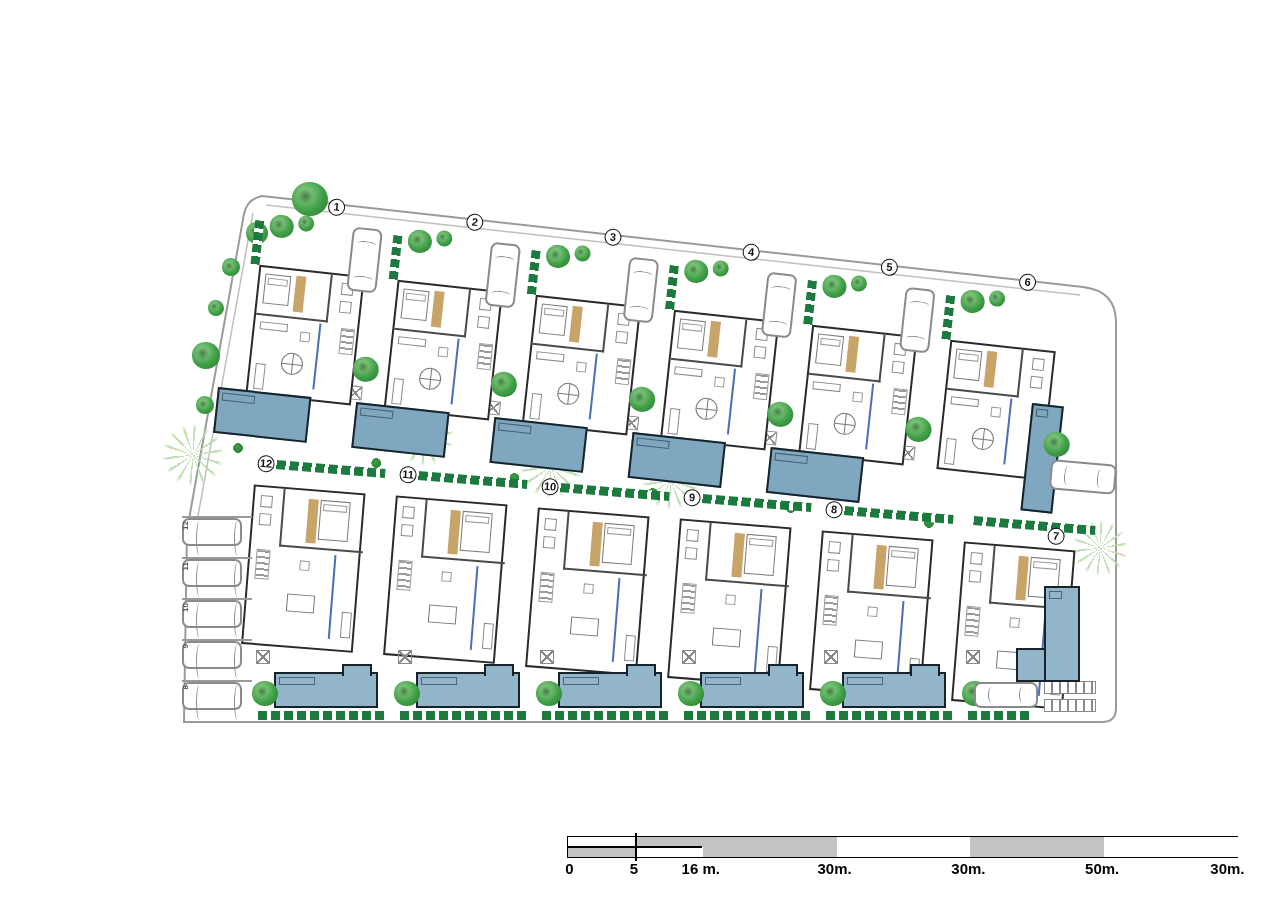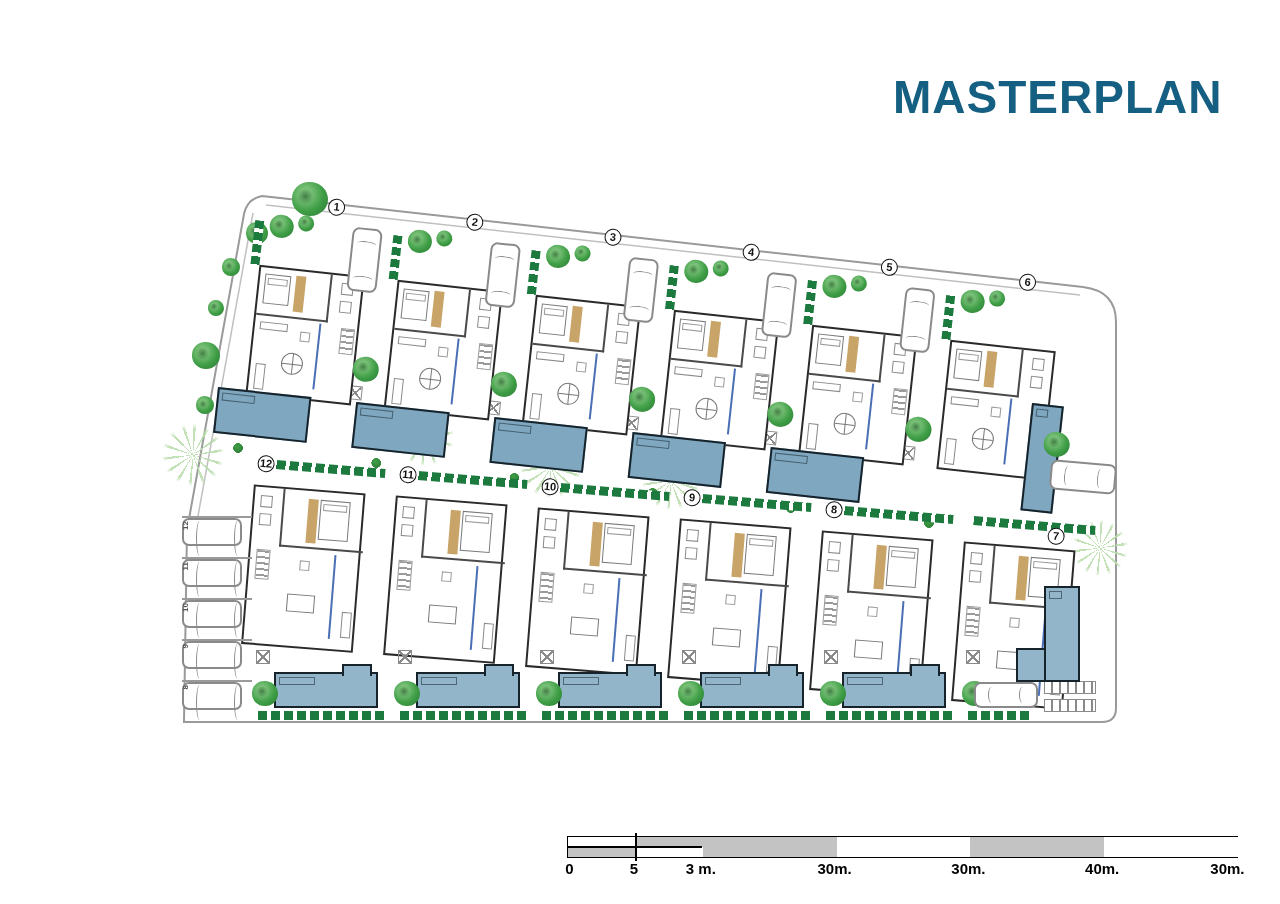--- a/index.html
+++ b/index.html
@@ -144,21 +144,20 @@
 <body>
 
 <div id="stage">
 
   <svg id="boundary" class="abs" width="1280" height="904" viewBox="0 0 1280 904">
     <path d="M 262 196 L 1083 287 Q 1116 291 1116 322 L 1116 708 Q 1116 722 1102 722 L 184 722 L 187 530 L 244 214 Q 247 199 262 196 Z" fill="none" stroke="#9a9a9a" stroke-width="2"></path>
     <path d="M 266 205 L 1080 295" fill="none" stroke="#c0c0c0" stroke-width="1.5"></path>
     <path d="M 253 213 L 196 527" fill="none" stroke="#c0c0c0" stroke-width="1.5"></path>
   </svg>
 
-  <div id="title" class="abs">MASTERPLAN</div>
 
   <div class="abs tree" style="left:292px;top:182px;width:36px;height:34px;z-index:2"></div>
   <div class="abs tree" style="left:246px;top:222px;width:22px;height:22px;z-index:2"></div>
   <div class="abs tree" style="left:222px;top:258px;width:18px;height:18px;z-index:2"></div>
   <div class="abs tree" style="left:208px;top:300px;width:16px;height:16px;z-index:2"></div>
   <div class="abs tree" style="left:192px;top:342px;width:28px;height:27px;z-index:2"></div>
   <div class="abs tree" style="left:196px;top:396px;width:18px;height:18px;z-index:2"></div>
 
   <div class="abs palm" style="left:162px;top:424px;width:62px;height:62px"></div>
   <div class="abs palm" style="left:396px;top:408px;width:58px;height:58px"></div>
@@ -558,19 +557,19 @@
         <div class="seg gray" style="left: 60%; width: 20%;"></div>
         <div class="seg white" style="left: 40%; width: 20%;"></div>
         <div class="seg gray" style="left: 20%; width: 20%;"></div>
         <div class="seg split-top" style="left: 10%; width: 10%;"></div>
         <div class="seg split-bottom first" style="left: 0%; width: 10%;"></div>
       <div id="sb-mid"></div>
       <div id="sb-tick5"></div>
     </div>
   <span class="sb-lab" style="left: 2px; transform: translateX(-20%);">0</span>
       <span class="sb-lab" style="left: 68.9px;">5</span>
-      <span class="sb-lab" style="left: 135.8px;">3 m.</span>
+      <span class="sb-lab" style="left: 135.8px;">16 m.</span>
       <span class="sb-lab" style="left: 269.6px;">30m.</span>
       <span class="sb-lab" style="left: 403.4px;">30m.</span>
-      <span class="sb-lab" style="left: 537.2px;">40m.</span>
+      <span class="sb-lab" style="left: 537.2px;">50m.</span>
       <span class="sb-lab" style="left: 671px; transform: translateX(-75%);">30m.</span>
     </div>
 </div>
 
 </body></html>

